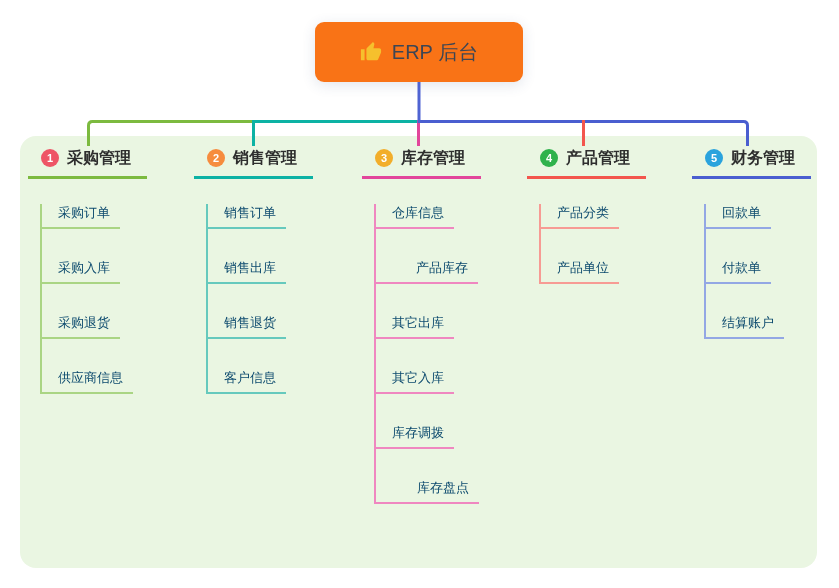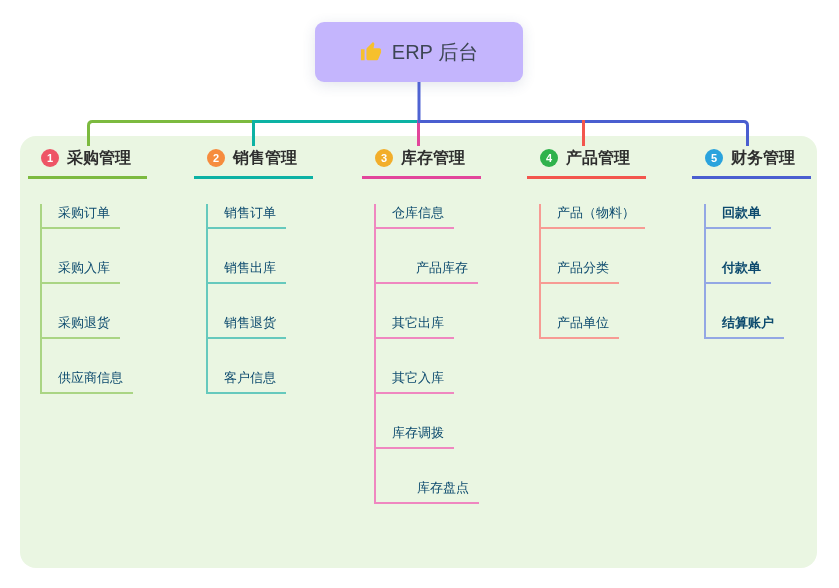--- a/index.html
+++ b/index.html
@@ -4,21 +4,21 @@
 <style>
   html,body{margin:0;padding:0;background:#fff;}
   .canvas{
     position:relative;width:839px;height:588px;overflow:hidden;
     background:#ffffff;
     font-family:"Liberation Sans","DejaVu Sans",sans-serif;
   }
   
   .root-card{
     position:absolute;left:315px;top:22px;width:208px;height:60px;
-    background:#c4b5fd;border-radius:9px;
+    background:#f97316;border-radius:9px;
     box-shadow:0 3px 14px rgba(50,70,110,0.14);
     display:flex;align-items:center;justify-content:center;gap:10px;
     font-size:20px;font-weight:500;color:#3d4654;
   }
   .thumb-icon{width:22px;height:22px;display:inline-block;}
   
   svg.connectors{position:absolute;left:0;top:0;z-index:2;pointer-events:none;}
   
   .panel{
     position:absolute;left:20px;top:136px;width:797px;height:432px;
@@ -108,30 +108,29 @@
           <div class="child" style="border-bottom-color: rgb(239, 135, 192);">库存调拨</div>
           <div class="child" style="border-bottom-color: rgb(239, 135, 192); padding-left: 41px;">库存盘点</div>
         </div>
       </div>
       <div class="branch" style="left: 527px;">
         <div class="branch-header" style="border-bottom-color: rgb(243, 86, 77);">
           <span class="badge" style="background: rgb(47, 178, 76);">4</span>
           <span>产品管理</span>
         </div>
         <div class="children" style="border-left-color: rgb(247, 155, 148);">
-          <div class="child" style="border-bottom-color: rgb(247, 155, 148);">产品（物料）</div>
           <div class="child" style="border-bottom-color: rgb(247, 155, 148);">产品分类</div>
           <div class="child" style="border-bottom-color: rgb(247, 155, 148);">产品单位</div>
         </div>
       </div>
       <div class="branch" style="left: 692px;">
         <div class="branch-header" style="border-bottom-color: rgb(74, 94, 208);">
           <span class="badge" style="background: rgb(42, 163, 221);">5</span>
           <span>财务管理</span>
         </div>
-        <div class="children" style="border-left-color: rgb(147, 167, 228); font-weight: bold;">
+        <div class="children" style="border-left-color: rgb(147, 167, 228);">
           <div class="child" style="border-bottom-color: rgb(147, 167, 228);">回款单</div>
           <div class="child" style="border-bottom-color: rgb(147, 167, 228);">付款单</div>
           <div class="child" style="border-bottom-color: rgb(147, 167, 228);">结算账户</div>
         </div>
       </div>
     </div>
 </div>
 
 </body></html>

